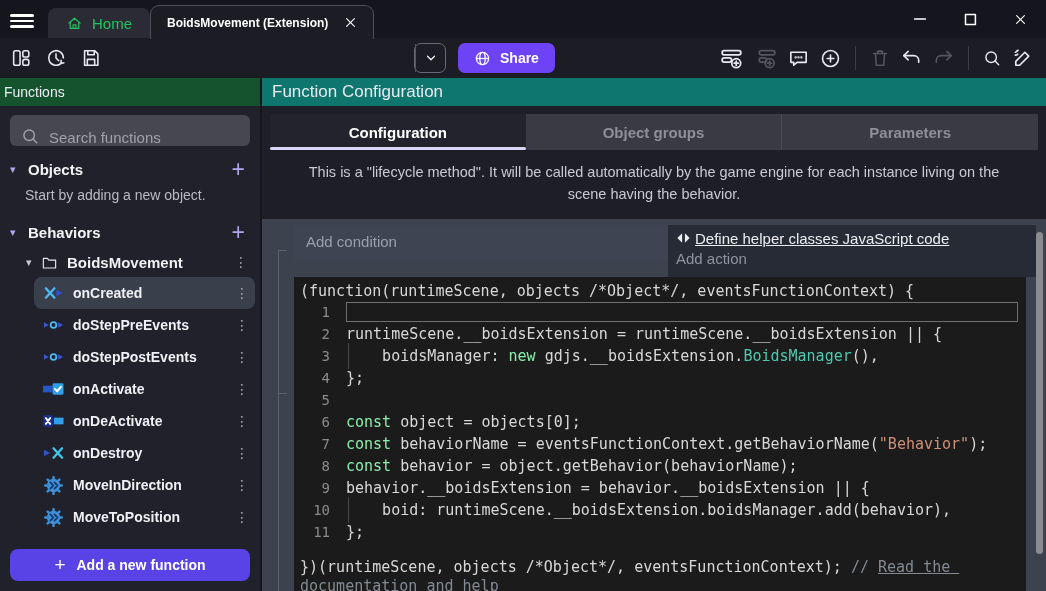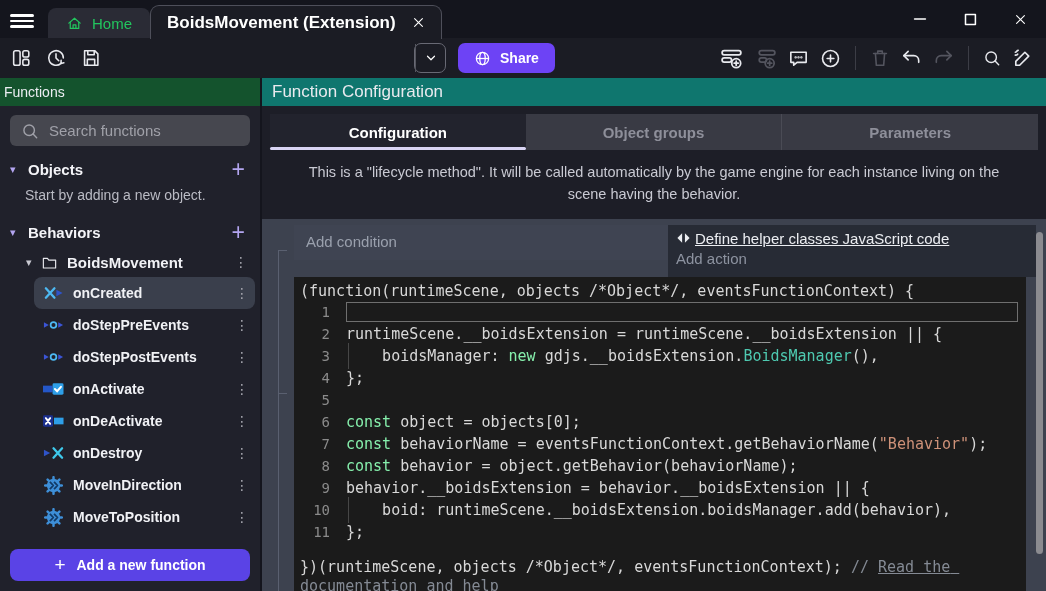--- a/index.html
+++ b/index.html
@@ -10,21 +10,21 @@
   .icn svg { display:block; }
 
   
   .titlebar { height:38px; background:#14151d; display:flex; align-items:flex-end; position:relative; }
   .hamburger { position:absolute; left:10px; top:11px; width:24px; cursor:pointer; }
   .hamburger i { display:block; height:2.5px; background:#fff; border-radius:2px; margin:3px 0; }
   .tab-home { margin-left:48px; height:30px; background:#2a2b35; border-radius:8px 8px 0 0;
               display:flex; align-items:center; gap:9px; padding:0 18px; color:#22c55e; font-size:15px; }
   .tab-active { height:34px; border:1px solid #4e4f5a; border-bottom:none; border-radius:9px 9px 0 0;
                 background:#1b1c24; display:flex; align-items:center; gap:16px; padding:0 16px;
-                font-weight:bold; font-size:17px; color:#fff; margin-bottom:-1px; z-index:2; }
+                font-weight:bold; font-size:12px; color:#fff; margin-bottom:-1px; z-index:2; }
   .win { position:absolute; right:16px; top:9px; display:flex; gap:30px; color:#fff; align-items:center; }
   .win .icn { width:20px; height:20px; }
 
   
   .toolbar { height:40px; display:flex; align-items:center; background:#1b1c24; position:relative; }
   .tb-left { display:flex; gap:13px; padding-left:10px; }
   .tb-btn { color:#e8e9ee; cursor:pointer; display:inline-flex; }
   .tb-btn.disabled { color:#54555f; }
   .center-buttons { position:absolute; left:414px; top:5px; display:flex; gap:12px; align-items:center; }
   .btn-preview { display:flex; align-items:stretch; height:30px; border:1px solid #686974; border-radius:7px;
@@ -37,21 +37,21 @@
   .tb-right .divider { width:1px; height:24px; background:#3c3d46; margin:0 4px; }
 
   
   .bodyrow { display:flex; height:513px; }
 
   
   .sidebar { width:262px; background:#20212b; display:flex; flex-direction:column; border-right:2px solid #14151d; }
   .sb-header { height:28px; background:#14532d; font-size:14px; color:#eceef3; display:flex;
                align-items:center; padding-left:4px; flex:none; }
   .search { margin:9px 10px 2px; height:31px; background:#46474f; border-radius:6px; display:flex;
-            align-items:center; gap:9px; padding:0 10px; color:#a0a1a9; flex:none; }
+            align-items:flex-end; gap:9px; padding:0 10px; color:#a0a1a9; flex:none; }
   .search input { background:transparent; border:none; outline:none; color:#e8e9ee; font-size:15px; width:100%;
                   font-family:"Liberation Sans",sans-serif; }
   .search input::placeholder { color:#a0a1a9; opacity:1; }
   .section-head { display:flex; align-items:center; height:30px; padding:0 15px 0 10px; margin-top:6px; flex:none; }
   .chev { color:#b3a5f0; font-size:11px; width:15px; }
   .chev.light { color:#c9cad2; }
   .section-label { font-weight:bold; font-size:15px; color:#f4f4f8; margin-left:3px; }
   .plus { margin-left:auto; color:#b3a5f0; font-size:23px; line-height:20px; cursor:pointer; }
   .hint { color:#babbc4; font-size:14px; padding-left:25px; margin:3px 0 8px; }
   .group-row { display:flex; align-items:center; height:30px; padding-left:26px; font-size:15px; flex:none; }

